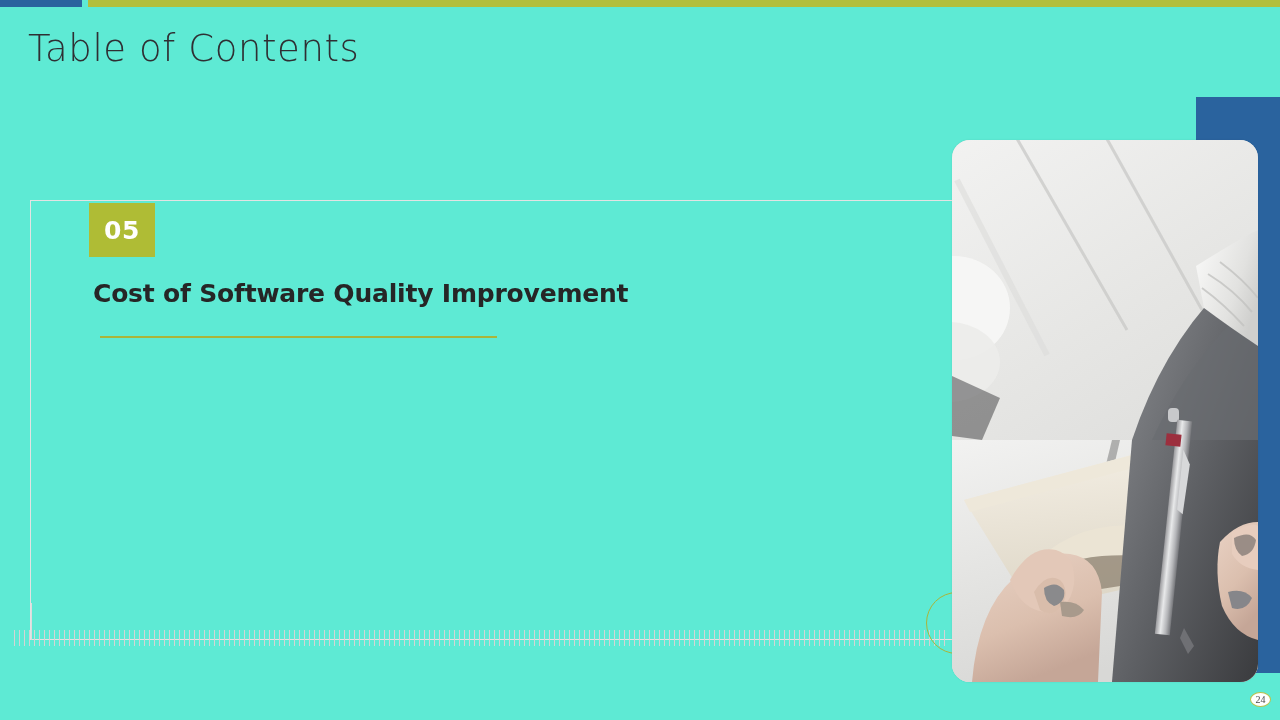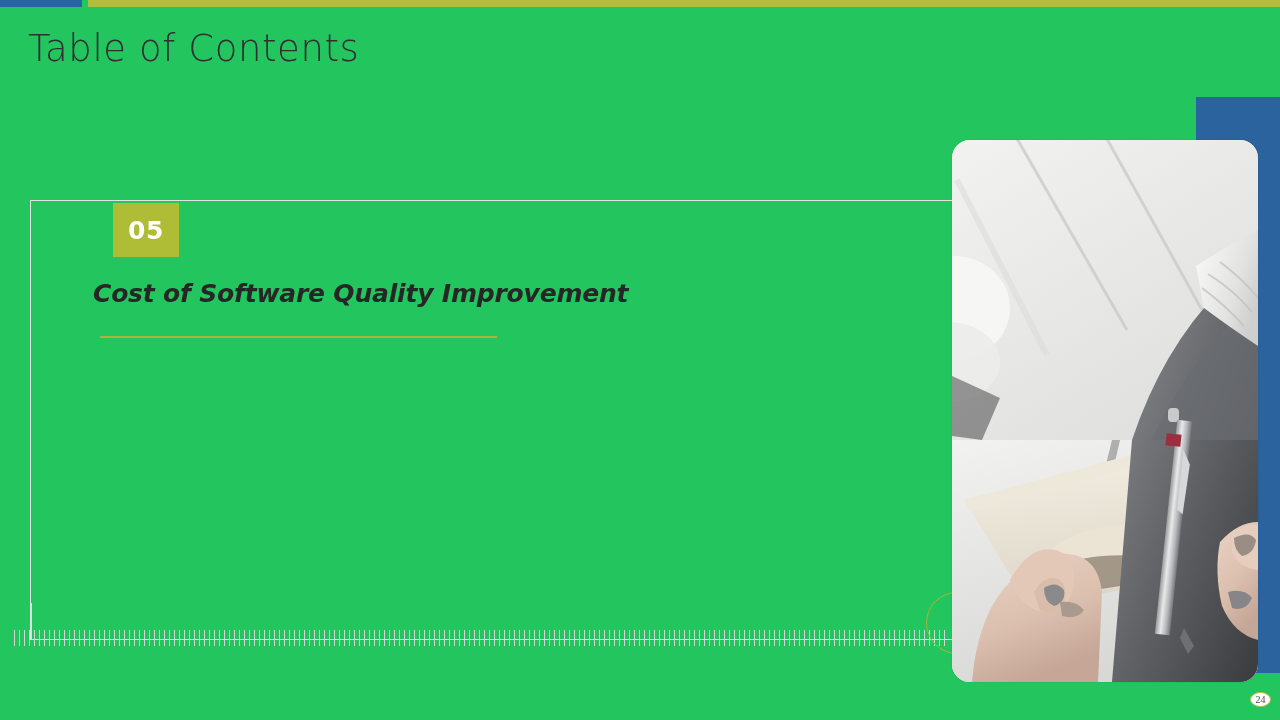--- a/index.html
+++ b/index.html
@@ -7,21 +7,21 @@
     padding: 0;
     background: #ffffff;
   }
   body {
     font-family: "Liberation Sans", sans-serif;
   }
   #slide {
     position: relative;
     width: 1280px;
     height: 720px;
-    background: #22c55e;
+    background: #5eead4;
     overflow: hidden;
   }
 
   
   .topbar-blue {
     position: absolute;
     left: 0;
     top: 0;
     width: 82px;
     height: 7px;
@@ -80,35 +80,33 @@
     height: 54px;
     background: #afbc35;
     color: #ffffff;
     font-family: "DejaVu Sans", sans-serif;
     font-size: 25px;
     font-weight: bold;
     display: flex;
     align-items: center;
     justify-content: center;
     letter-spacing: 0.5px;
-    margin-left: 24px;
   }
 
   
   .entry-title {
     position: absolute;
     left: 93px;
     top: 279px;
     font-family: "DejaVu Sans", sans-serif;
     font-size: 25px;
     font-weight: bold;
     color: #262626;
     white-space: nowrap;
     letter-spacing: -0.2px;
-    font-style: italic;
   }
   .entry-rule {
     position: absolute;
     left: 100px;
     top: 336px;
     width: 397px;
     height: 2px;
     background: #aab53a;
   }
 

